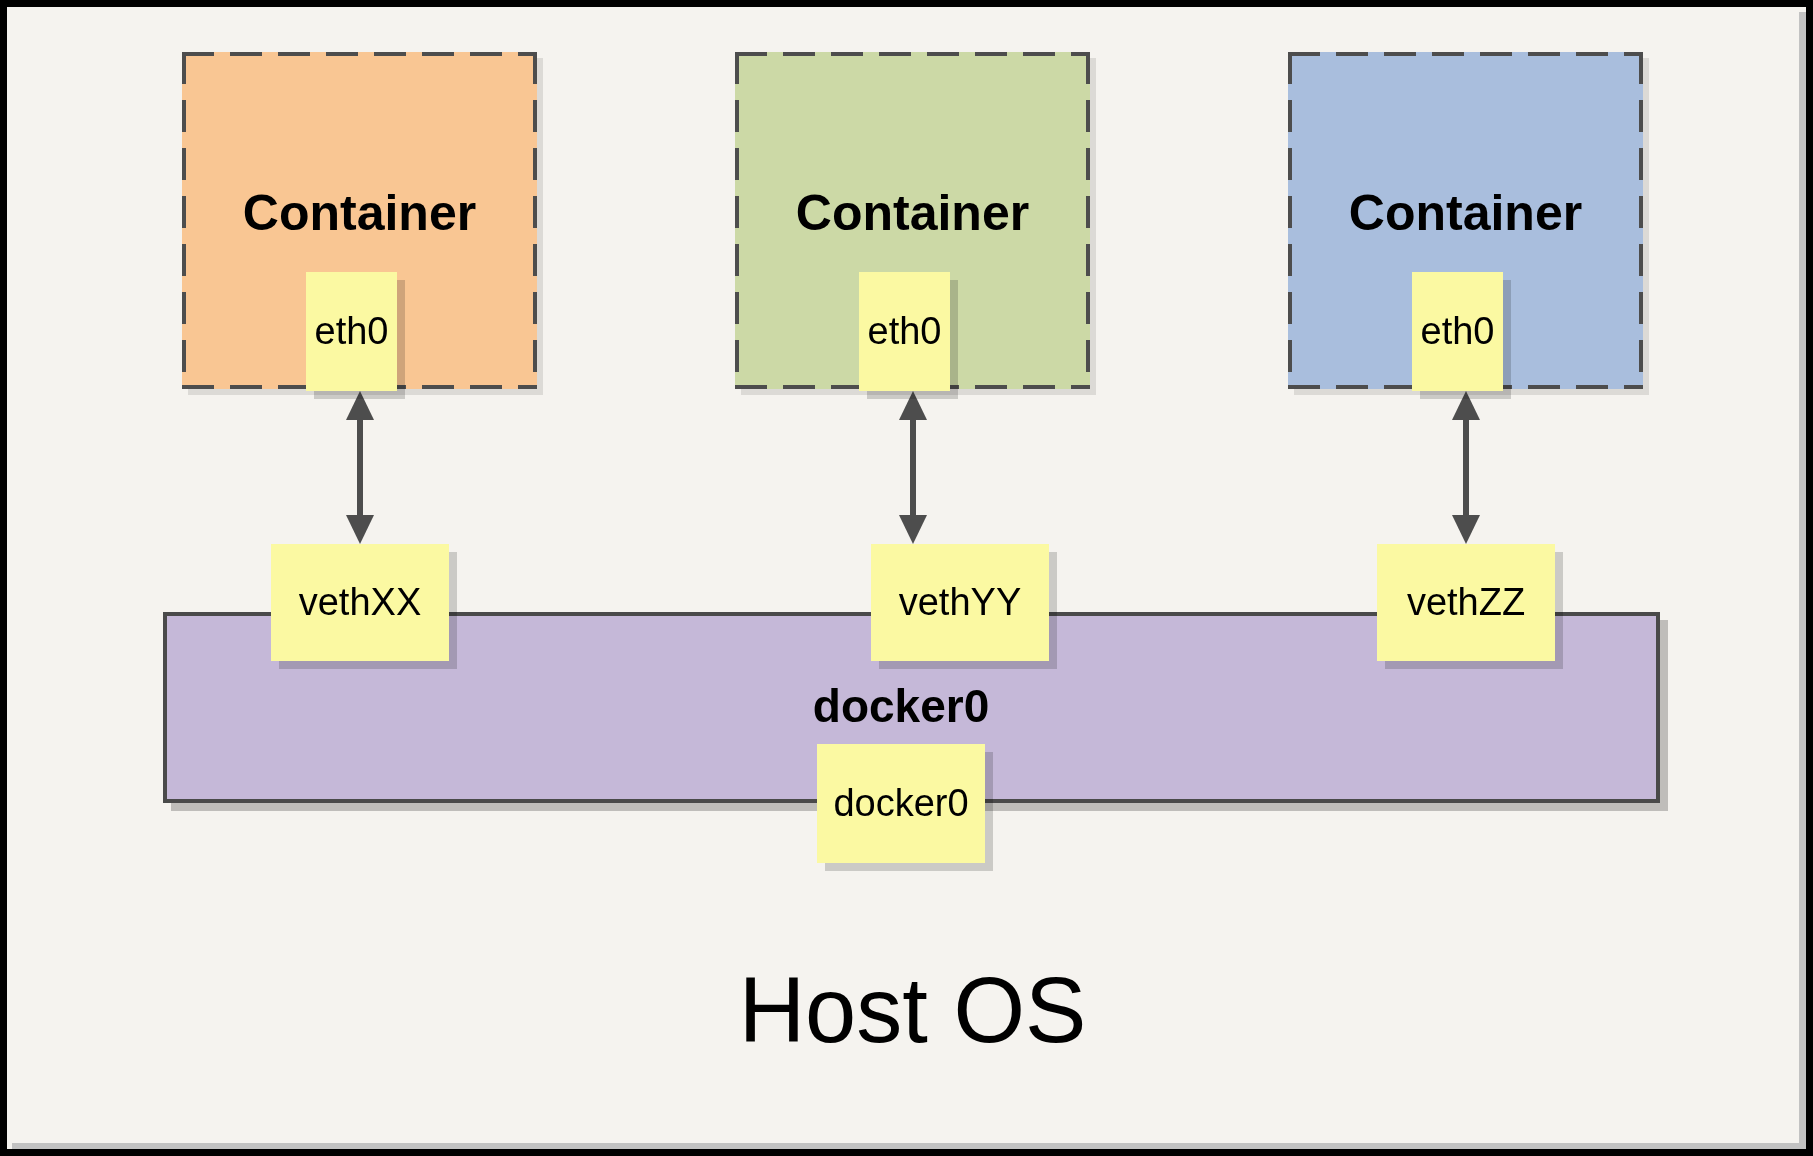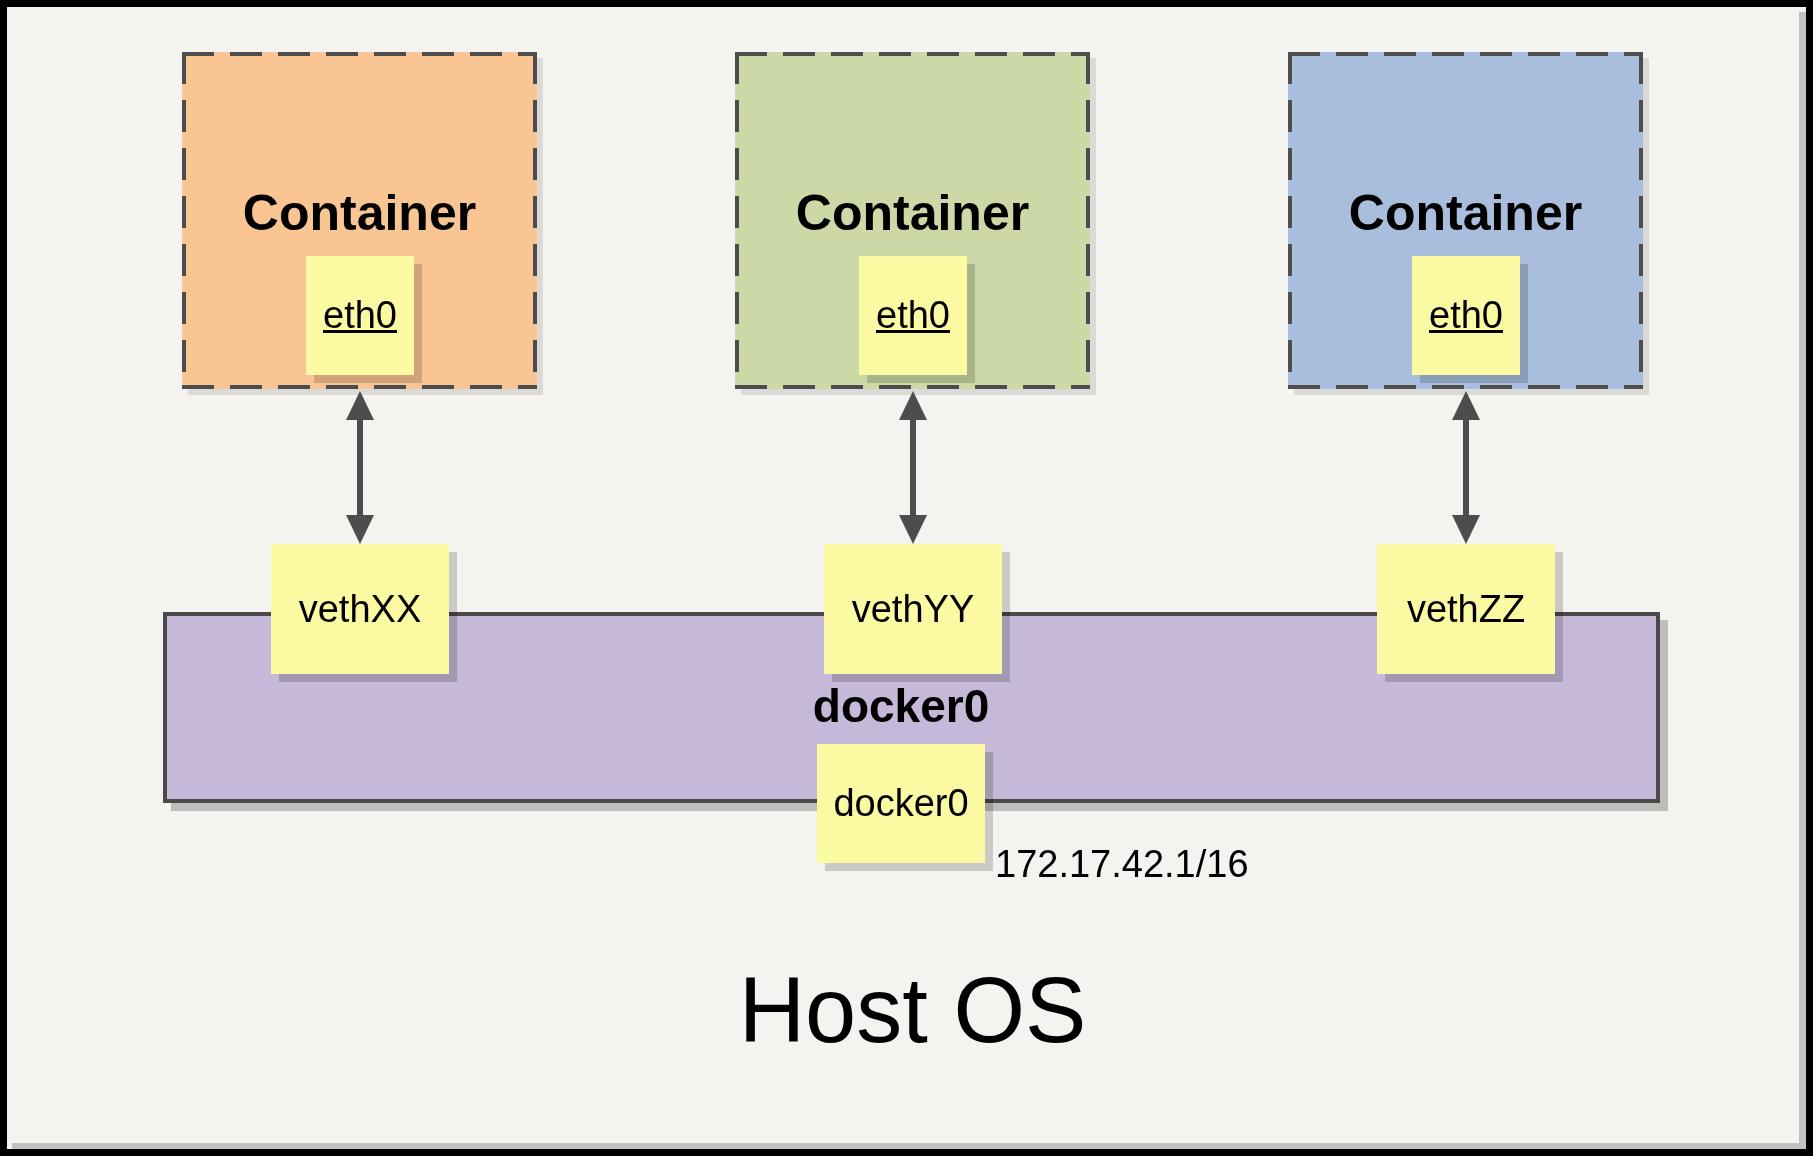--- a/index.html
+++ b/index.html
@@ -65,28 +65,28 @@
   .ybox {
     position: absolute;
     background: #FBF9A2;
     box-shadow: 8px 8px 0 rgba(0,0,0,0.17);
     display: flex;
     align-items: center;
     justify-content: center;
     font-size: 38px;
     z-index: 4;
   }
-  .ethbox  { width: 108px; height: 119px; top: 256px; text-decoration: underline; }
+  .ethbox  { width: 91px; height: 119px; top: 272px; }
   .ethbox.e1 { left: 306px; }
   .ethbox.e2 { left: 859px; }
   .ethbox.e3 { left: 1412px; }
 
-  .vethbox { width: 178px; height: 130px; top: 544px; }
+  .vethbox { width: 178px; height: 117px; top: 544px; }
   .vethbox.v1 { left: 271px; }
-  .vethbox.v2 { left: 824px; }
+  .vethbox.v2 { left: 871px; }
   .vethbox.v3 { left: 1377px; }
 
   .dockerbox { width: 168px; height: 119px; left: 817px; top: 744px; }
 
   
   .arrow {
     position: absolute;
     top: 389px;
     width: 34px;
     height: 157px;
@@ -182,18 +182,17 @@
   </svg>
 
   <div class="bridge" style="background-color: rgb(197, 184, 216);"></div>
   <div class="bridge-label">docker0</div>
 
   <div class="ybox vethbox v1">vethXX</div>
   <div class="ybox vethbox v2">vethYY</div>
   <div class="ybox vethbox v3">vethZZ</div>
 
   <div class="ybox dockerbox">docker0</div>
-  <div class="ip-text">172.17.42.1/16</div>
 
   <div class="host-title">Host OS</div>
 
   <div class="frame"></div>
 </div>
 
 </body></html>

